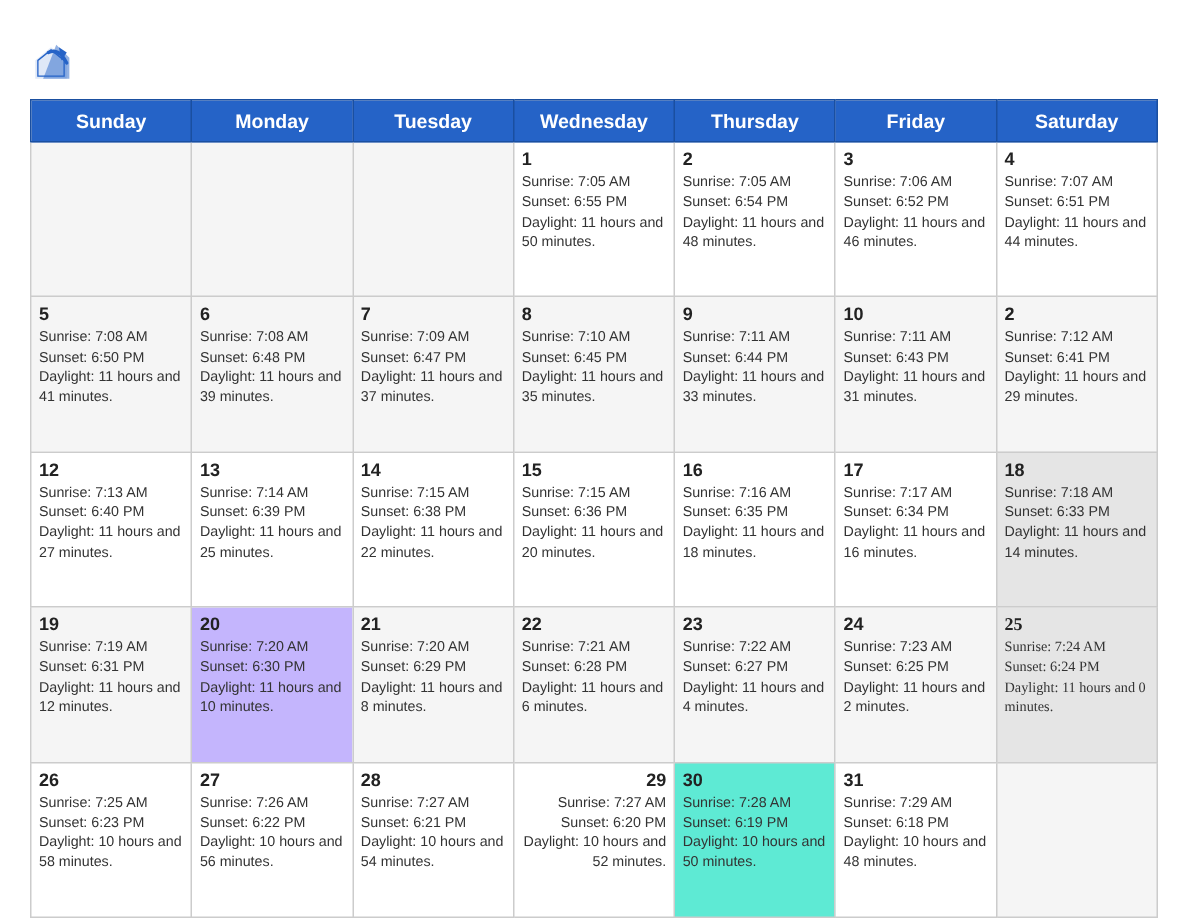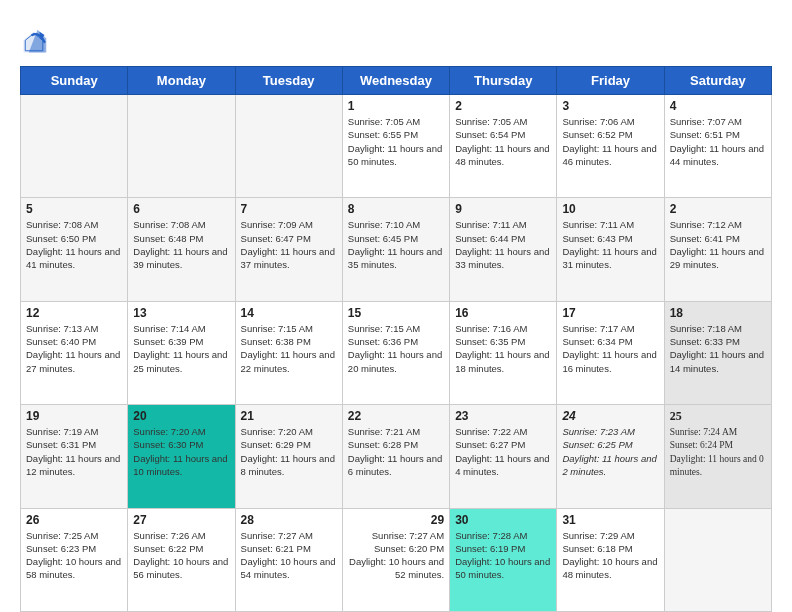--- a/index.html
+++ b/index.html
@@ -218,37 +218,37 @@
           <td style="background-color: #e5e5e5;">
             <div class="day-num">18</div>
             <div class="day-info">Sunrise: 7:18 AM<br>Sunset: 6:33 PM<br>Daylight: 11 hours and 14 minutes.</div>
           </td>
         </tr>
         <tr>
           <td style="background-color: rgb(245, 245, 245);">
             <div class="day-num">19</div>
             <div class="day-info">Sunrise: 7:19 AM<br>Sunset: 6:31 PM<br>Daylight: 11 hours and 12 minutes.</div>
           </td>
-          <td style="background-color: #14b8a6;">
+          <td style="background-color: #c4b5fd;">
             <div class="day-num">20</div>
             <div class="day-info">Sunrise: 7:20 AM<br>Sunset: 6:30 PM<br>Daylight: 11 hours and 10 minutes.</div>
           </td>
           <td style="background-color: rgb(245, 245, 245);">
             <div class="day-num">21</div>
             <div class="day-info">Sunrise: 7:20 AM<br>Sunset: 6:29 PM<br>Daylight: 11 hours and 8 minutes.</div>
           </td>
           <td style="background-color: rgb(245, 245, 245);">
             <div class="day-num">22</div>
             <div class="day-info">Sunrise: 7:21 AM<br>Sunset: 6:28 PM<br>Daylight: 11 hours and 6 minutes.</div>
           </td>
           <td style="background-color: rgb(245, 245, 245);">
             <div class="day-num">23</div>
             <div class="day-info">Sunrise: 7:22 AM<br>Sunset: 6:27 PM<br>Daylight: 11 hours and 4 minutes.</div>
           </td>
-          <td style="background-color: rgb(245, 245, 245); font-style: italic;">
+          <td style="background-color: rgb(245, 245, 245);">
             <div class="day-num">24</div>
             <div class="day-info">Sunrise: 7:23 AM<br>Sunset: 6:25 PM<br>Daylight: 11 hours and 2 minutes.</div>
           </td>
           <td style="background-color: #e5e5e5; font-family: Liberation Serif, serif;">
             <div class="day-num">25</div>
             <div class="day-info">Sunrise: 7:24 AM<br>Sunset: 6:24 PM<br>Daylight: 11 hours and 0 minutes.</div>
           </td>
         </tr>
         <tr>
           <td style="background-color: rgb(255, 255, 255);">

